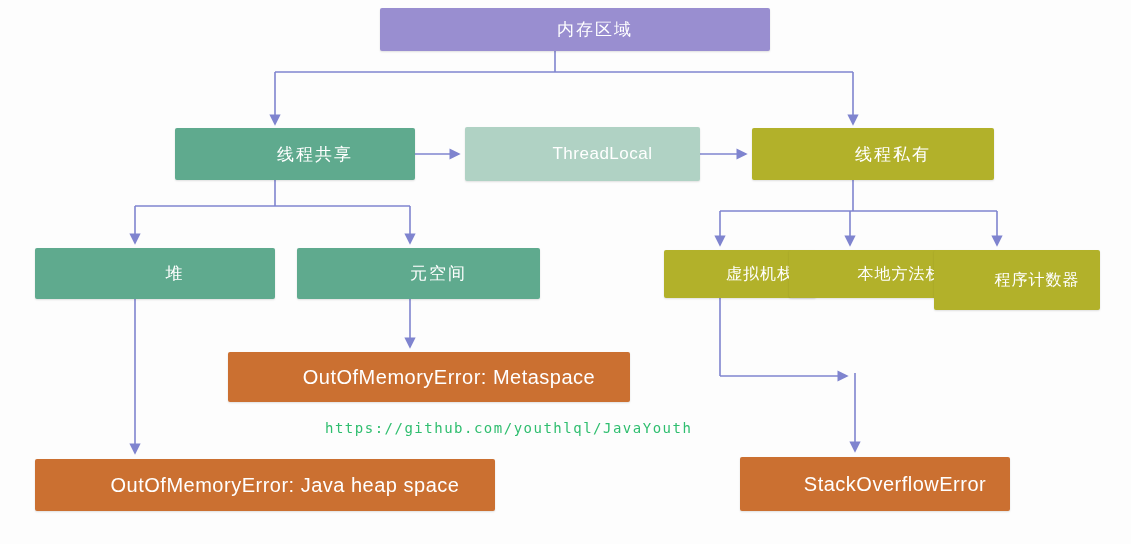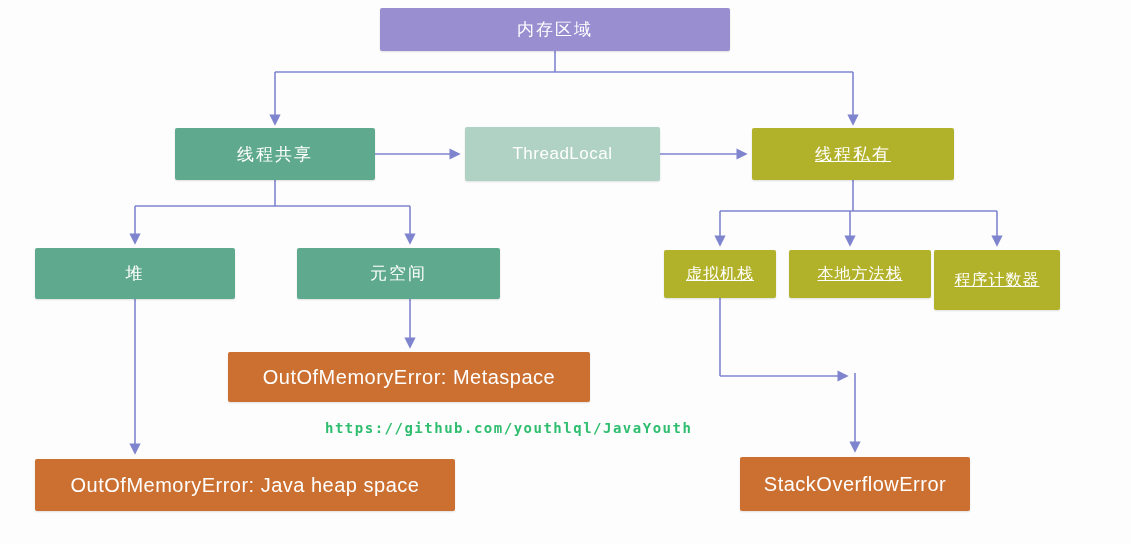--- a/index.html
+++ b/index.html
@@ -30,34 +30,35 @@
     display:flex;
     align-items:center;
     justify-content:center;
     color:#ffffff;
     font-size:17px;
     letter-spacing:2px;
     border-radius:2px;
     box-shadow:0 1px 2px rgba(0,0,0,.12);
     text-align:center;
     white-space:nowrap;
+    padding-left:40px;
   }
   .node.en{letter-spacing:0.5px;}
   .purple{background:#998ed0;}
   .teal{background:#5faa8e;}
   .lightteal{background:#b0d2c4;text-align:right;}
-  .olive{background:#b2b12a;text-decoration:underline;}
+  .olive{background:#b2b12a;}
   .orange{background:#cb7031;font-size:20px;}
   .small{font-size:16px;letter-spacing:1px;}
   .watermark{
     position:absolute;
     left:325px;
     top:420px;
     font-family:"DejaVu Sans Mono","Liberation Mono",monospace;
-    font-weight:bold;
+    font-weight:normal;
     font-size:14px;
     letter-spacing:1.5px;
     color:#2fbe6f;
   }
 </style>
 </head>
 <body>
 
 <div class="canvas">
 

